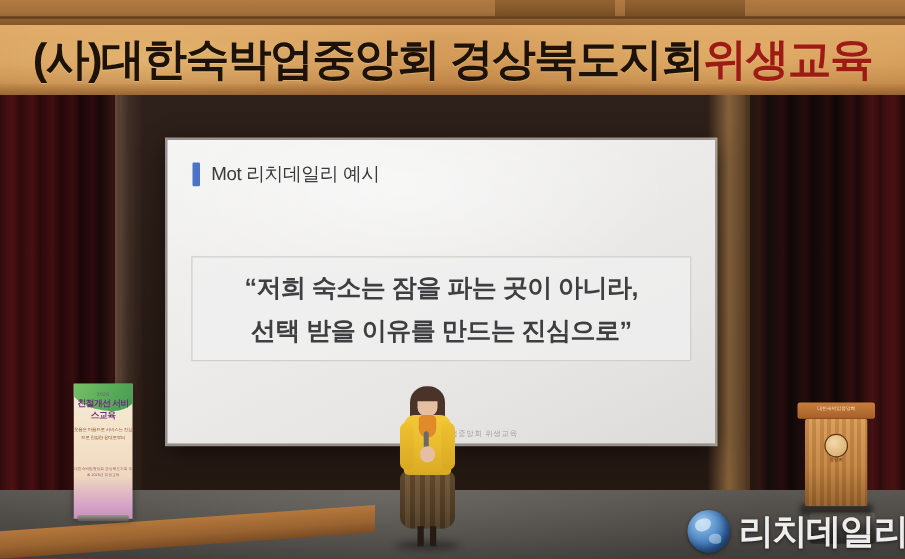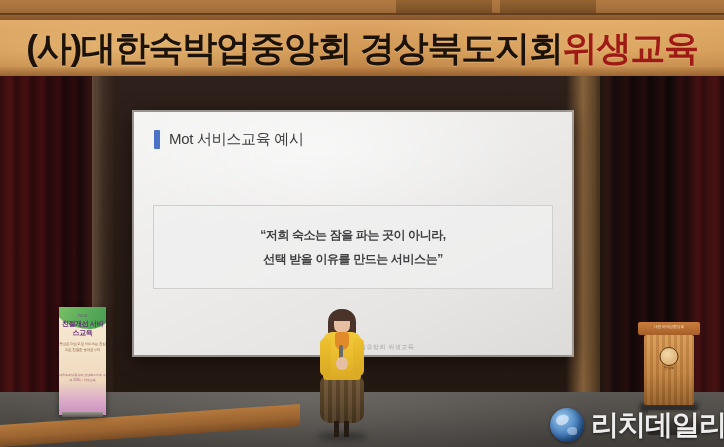--- a/index.html
+++ b/index.html
@@ -167,21 +167,21 @@
     border: 1px solid #cfcfcd;
     box-sizing: border-box;
     display: flex;
     flex-direction: column;
     align-items: center;
     justify-content: center;
     gap: 7px;
   }
   .quote-line {
     font-family: "Liberation Sans", sans-serif;
-    font-size: 12px;
+    font-size: 20px;
     font-weight: 600;
     color: #3f3f41;
     letter-spacing: -0.4px;
     white-space: nowrap;
   }
 
   .slide-footer {
     position: absolute;
     left: 200px; bottom: 3px;
     font-size: 6px;
@@ -421,26 +421,26 @@
   <div class="curtain curtain-left"></div>
   <div class="curtain curtain-right"></div>
   <div class="pillar pillar-left"></div>
   <div class="pillar pillar-right"></div>
 
   <div class="screen">
     <div class="screen-glare"></div>
 
     <div class="slide-heading">
       <div class="heading-bar"></div>
-      <div class="heading-text">Mot 서비스교육 예시</div>
+      <div class="heading-text">Mot 리치데일리 예시</div>
     </div>
 
     <div class="quote-box">
       <div class="quote-line">“저희 숙소는 잠을 파는 곳이 아니라,</div>
-      <div class="quote-line">선택 받을 이유를 만드는 서비스는”</div>
+      <div class="quote-line">선택 받을 이유를 만드는 진심으로”</div>
     </div>
 
     <div class="slide-footer">한국숙박업중앙회 위생교육</div>
   </div>
 
   <div class="stage-floor">
     <div class="floor-box" style="left:648px; top:18px;"></div>
     <div class="stage-edge"></div>
   </div>
 

